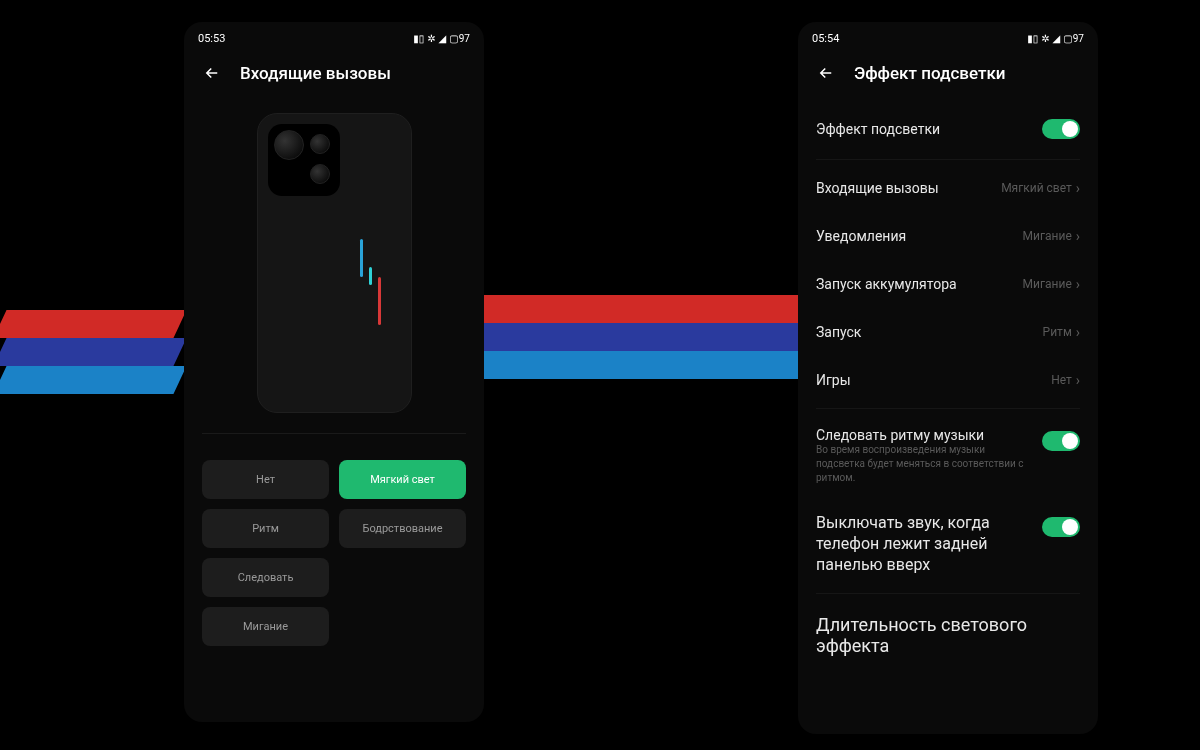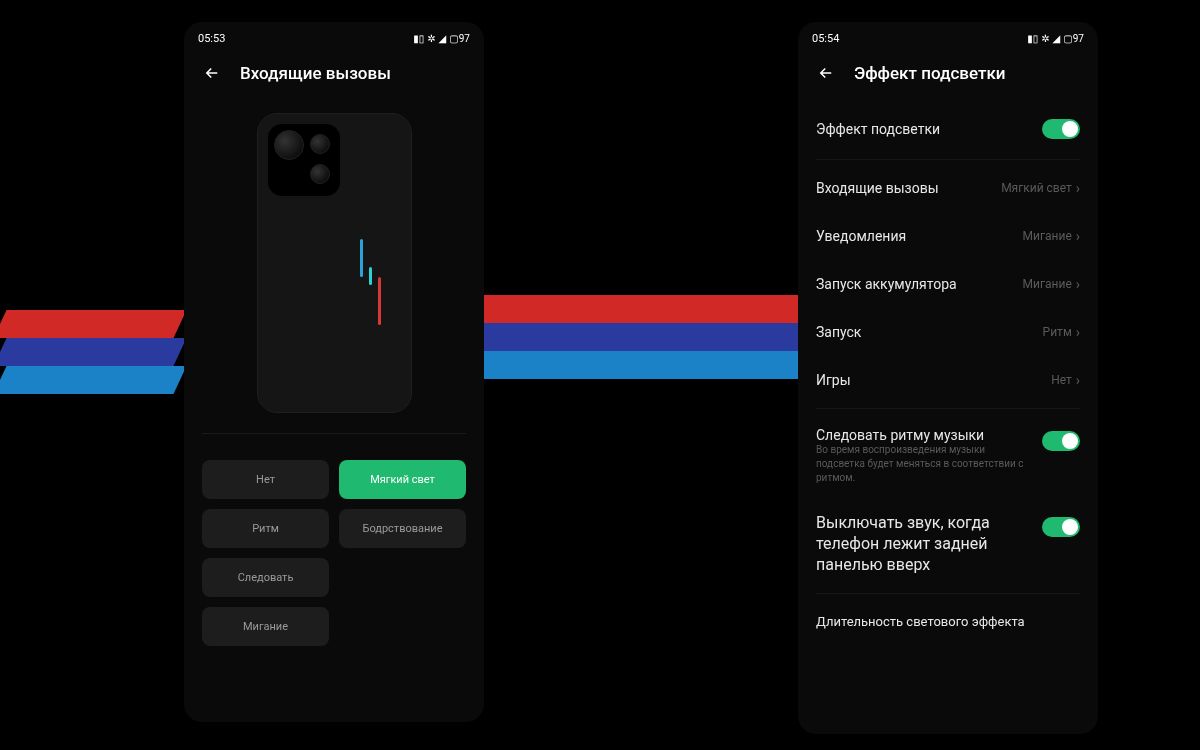--- a/index.html
+++ b/index.html
@@ -186,16 +186,16 @@
 
     <div class="setting-block">
       <div>
         <div class="setting-label" style="font-size:16px;line-height:1.3">Выключать звук, когда телефон лежит задней панелью вверх</div>
       </div>
       <div class="toggle"></div>
     </div>
     <div class="thin-divider"></div>
 
     <div class="setting-row" style="padding-bottom:0">
-      <span class="setting-label" style="font-size:13px">Длительность светового эффекта</span>
+      <span class="setting-label" style="font-size:18px">Длительность светового эффекта</span>
     </div>
   </div>
 </div>
 
 </body></html>

